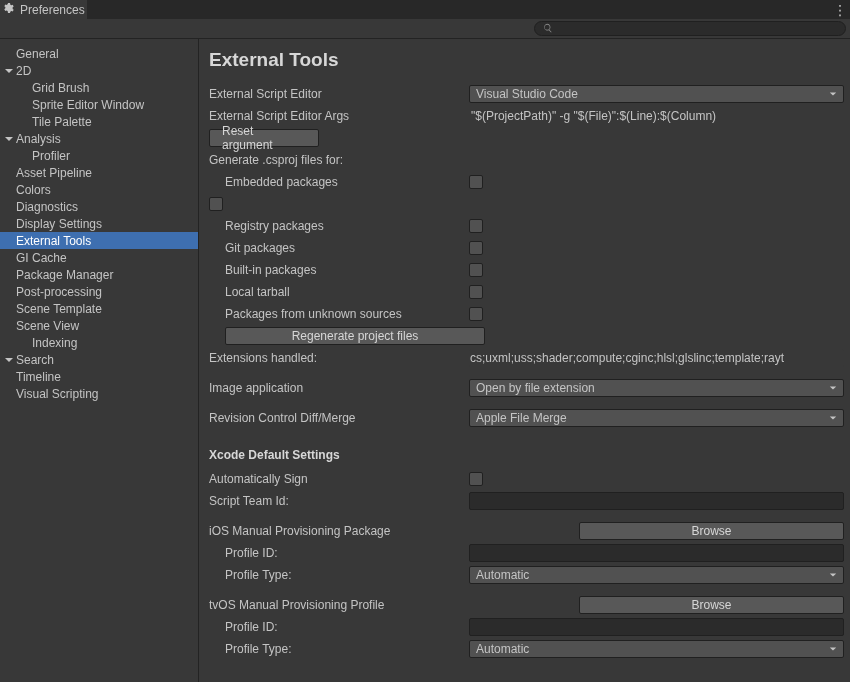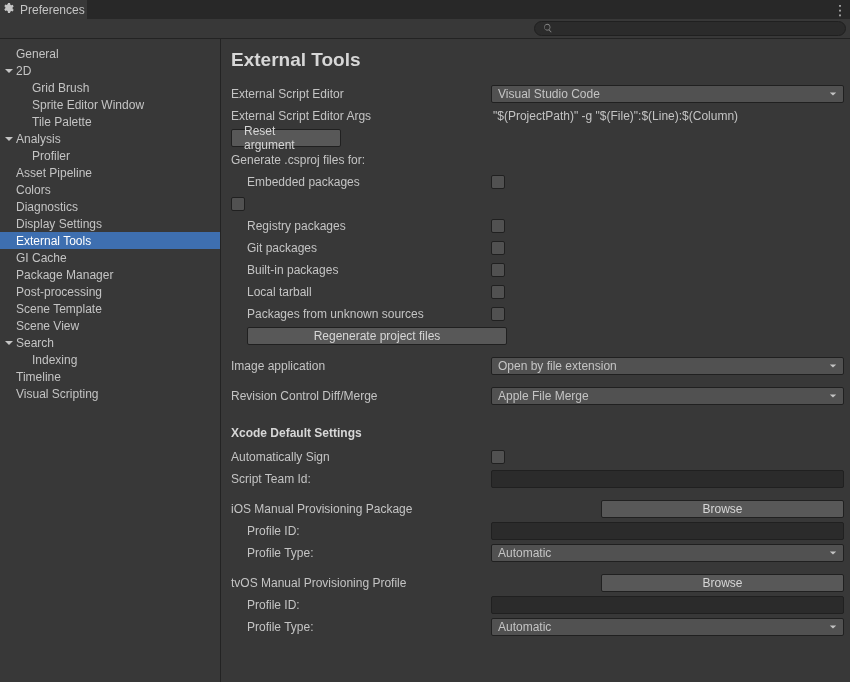--- a/index.html
+++ b/index.html
@@ -53,21 +53,21 @@
   }
   .search svg{ width:10px;height:10px; fill:#8a8a8a;}
   .search input{
     flex:1; background:transparent; border:none; outline:none;
     color:#c4c4c4; font-size:11px;
   }
 
   
   .split { display:flex; height:calc(100% - 39px); }
   .sidebar {
-    width: 221px;
+    width: 199px;
     background:#383838;
     border-right:1px solid #232323;
     padding-top:6px;
     overflow:hidden;
   }
   .tree-item {
     height:17px;
     display:flex; align-items:center;
     padding-left: var(--indent,16px);
     cursor:pointer;
@@ -245,28 +245,28 @@
       </div>
       <div class="tree-item" style="--indent: 16px;">
         <span>Post-processing</span>
       </div>
       <div class="tree-item" style="--indent: 16px;">
         <span>Scene Template</span>
       </div>
       <div class="tree-item" style="--indent: 16px;">
         <span>Scene View</span>
       </div>
+      <div class="tree-item" style="--indent: 32px;">
+        <span>Indexing</span>
+      </div>
       <div class="tree-item" style="--indent: 16px;">
         <span class="foldout"><svg viewBox="0 0 10 10">
             <path d="M1 3l4 4 4-4z"></path>
           </svg></span>
         <span>Search</span>
-      </div>
-      <div class="tree-item" style="--indent: 32px;">
-        <span>Indexing</span>
       </div>
       <div class="tree-item" style="--indent: 16px;">
         <span>Timeline</span>
       </div>
       <div class="tree-item" style="--indent: 16px;">
         <span>Visual Scripting</span>
       </div>
     </div>
 
   <div class="content">
@@ -346,20 +346,26 @@
         </div>
       </div>
 
     <div class="row">
       <div class="label" style="--pad:16px"></div>
       <div class="field" style="margin-left:-244px">
         <div class="btn" style="width:260px">Regenerate project files</div>
       </div>
     </div>
 
+    <div class="row">
+      <div class="label">Extensions handled:</div>
+      <div class="field">
+        <input class="textfield" style="background: rgb(56, 56, 56); border-color: rgb(56, 56, 56); padding: 0px;" readonly="" value="cs;uxml;uss;shader;compute;cginc;hlsl;glslinc;template;rayt">
+      </div>
+    </div>
 
     <div class="spacer8"></div>
 
     <div class="row">
       <div class="label">Image application</div>
       <div class="field">
         <div class="dropdown">
           <span class="dd-label">Open by file extension</span>
           <span class="dd-arrow"><svg viewBox="0 0 10 10">
                 <path d="M1 3l4 4 4-4z"></path>

